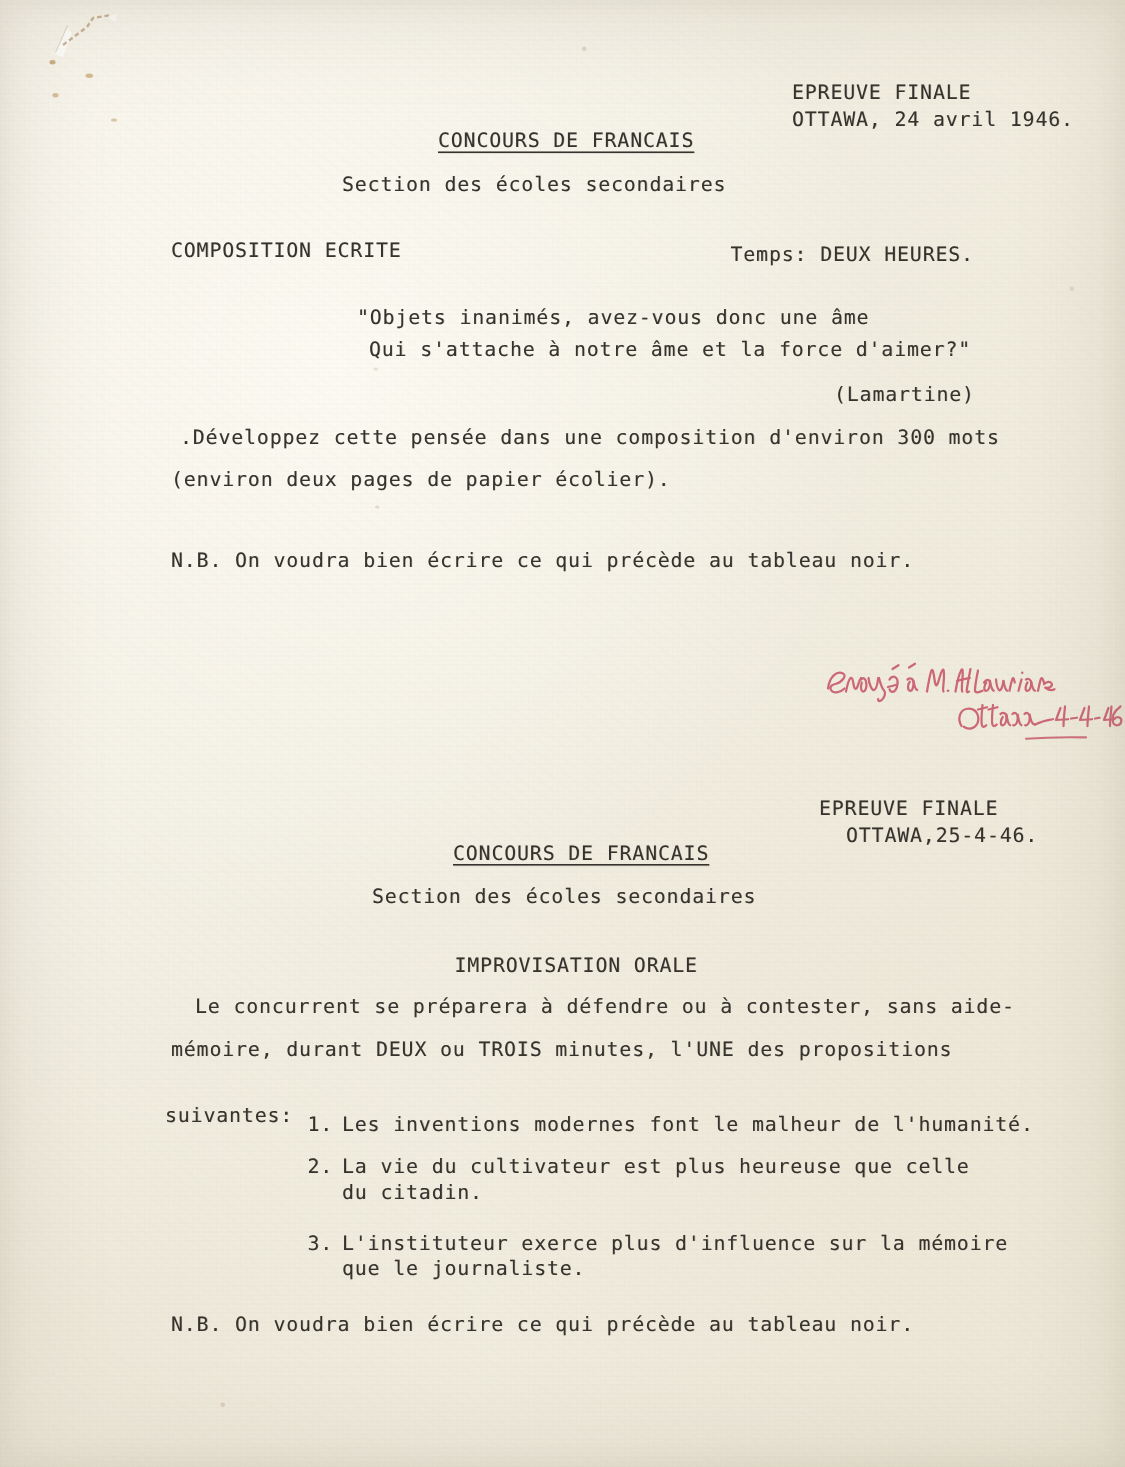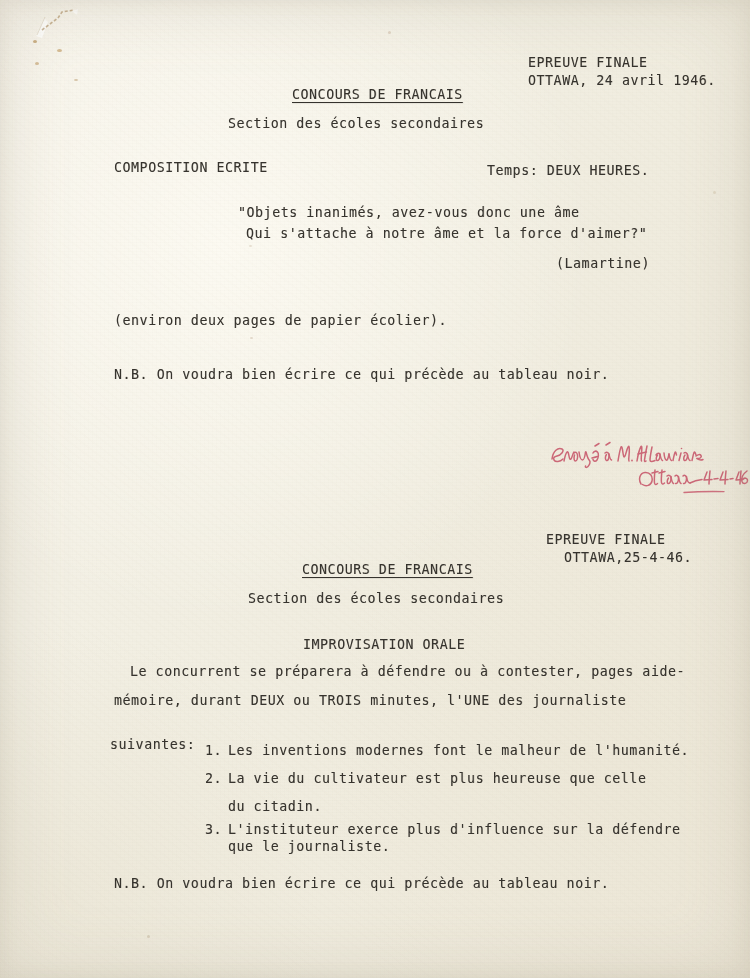--- a/index.html
+++ b/index.html
@@ -104,20 +104,21 @@
   <div class="line" style="left:114px; top:161px;">COMPOSITION ECRITE</div>
 
   <div class="line" style="left:487px; top:164px;">Temps: DEUX HEURES.</div>
 
   <div class="line" style="left:238px; top:206px;">"Objets inanimés, avez-vous donc une âme</div>
 
   <div class="line" style="left:246px; top:227px;">Qui s'attache à notre âme et la force d'aimer?"</div>
 
   <div class="line" style="left:516px; top:257px;margin-left:40px;">(Lamartine)</div>
 
+  <div class="line" style="left:120px; top:286px;">.Développez cette pensée dans une composition d'environ 300 mots</div>
 
   <div class="line" style="left:114px; top:314px;">(environ deux pages de papier écolier).</div>
 
   <div class="line" style="left:114px; top:368px;">N.B. On voudra bien écrire ce qui précède au tableau noir.</div>
 
   <div id="annotation">
     <svg width="200" height="58" viewBox="0 0 200 58">
       <g fill="none" stroke="#c8566a" stroke-width="1.5" stroke-linecap="round" stroke-linejoin="round" opacity="0.88">
 
         <path d="M4,22 C5,14 10,10 14,12 C17,13.5 13,18 9,19 C6,19.7 5,21 6,23 C7.5,25.5 12,25 15,22"></path>
@@ -185,35 +186,35 @@
   <div class="line" style="left:546px; top:533px;">EPREUVE FINALE</div>
 
   <div class="line" style="left:546px; top:551px;margin-left:18px;">OTTAWA,25-4-46.</div>
 
   <div class="line u" style="left:302px; top:563px;">CONCOURS DE FRANCAIS</div>
 
   <div class="line" style="left:248px; top:592px;">Section des écoles secondaires</div>
 
   <div class="line" style="left:303px; top:638px;">IMPROVISATION ORALE</div>
 
-  <div class="line" style="left:130px; top:665px;">Le concurrent se préparera à défendre ou à contester, pages aide-</div>
-
-  <div class="line" style="left:114px; top:694px;">mémoire, durant DEUX ou TROIS minutes, l'UNE des journaliste</div>
+  <div class="line" style="left:130px; top:665px;">Le concurrent se préparera à défendre ou à contester, sans aide-</div>
+
+  <div class="line" style="left:114px; top:694px;">mémoire, durant DEUX ou TROIS minutes, l'UNE des propositions</div>
 
   <div class="line" style="left:110px; top:722px;margin-top:16px;">suivantes:</div>
 
   <div class="line" style="left:205px; top:744px;">1.</div>
   <div class="line" style="left:228px; top:744px;">Les inventions modernes font le malheur de l'humanité.</div>
 
   <div class="line" style="left:205px; top:772px;">2.</div>
   <div class="line" style="left:228px; top:772px;">La vie du cultivateur est plus heureuse que celle</div>
-  <div class="line" style="left:228px; top:789px;margin-top:11px;">du citadin.</div>
+  <div class="line" style="left:228px; top:789px;">du citadin.</div>
 
   <div class="line" style="left:205px; top:823px;">3.</div>
-  <div class="line" style="left:228px; top:823px;">L'instituteur exerce plus d'influence sur la défendre</div>
+  <div class="line" style="left:228px; top:823px;">L'instituteur exerce plus d'influence sur la mémoire</div>
   <div class="line" style="left:228px; top:840px;">que le journaliste.</div>
 
   <div class="line" style="left:114px; top:877px;">N.B. On voudra bien écrire ce qui précède au tableau noir.</div>
 
   <div id="staple-tear">
     <svg width="58" height="46" viewBox="0 0 58 46">
       <path d="M8,28 L16,10 L20,14 L14,30 Z" fill="#ffffff" opacity="0.85"></path>
       <path d="M14,22 L30,10 L34,4 L46,2" stroke="#a07b4a" stroke-width="1.6" fill="none" opacity="0.55" stroke-dasharray="3 2"></path>
       <path d="M44,3 L50,1 L49,7 Z" fill="#ffffff" opacity="0.8"></path>
       <path d="M9,27 L17,9" stroke="#cdbfa4" stroke-width="0.8" fill="none" opacity="0.6"></path>

